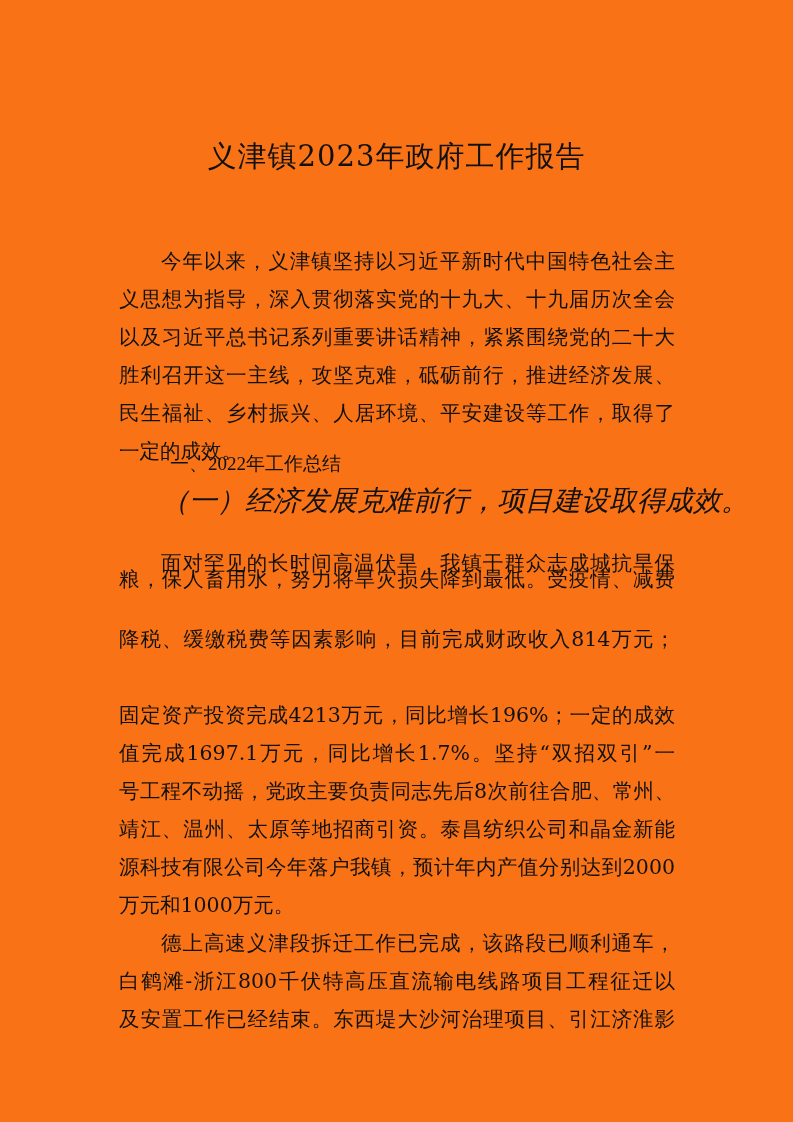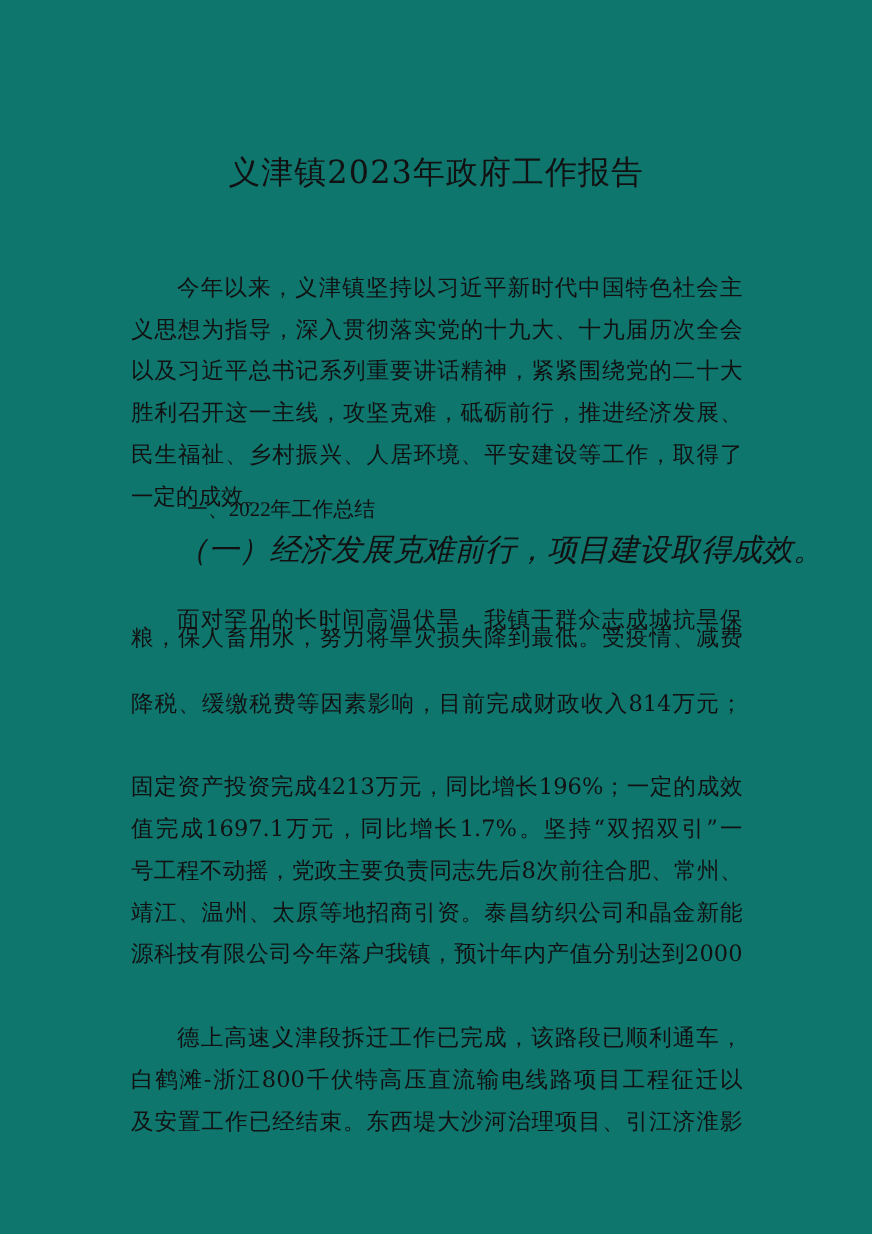--- a/index.html
+++ b/index.html
@@ -1,17 +1,17 @@
 <!DOCTYPE html>
 <html><head>
   <meta charset="utf-8">
   <style>
     html, body { margin: 0; padding: 0; background: #ffffff; }
     body { width: 793px; height: 1122px; position: relative; overflow: hidden; }
-    .page { position: absolute; left: 0; top: 0; width: 793px; height: 1122px; background: #0f766e; }
+    .page { position: absolute; left: 0; top: 0; width: 793px; height: 1122px; background: #f97316; }
     .title {
       position: absolute; left: 0; top: 136px; width: 793px; text-align: center;
       font-family: "DejaVu Serif", "Liberation Serif", serif;
       font-size: 29px; color: #111; letter-spacing: 1px; line-height: 40px;
     }
     .line {
       position: absolute; left: 119px; width: 556px; height: 30px;
       font-family: "DejaVu Serif", "Liberation Serif", serif;
       font-size: 20.5px; color: #111; line-height: 30px; white-space: nowrap;
       text-align: justify; text-align-last: justify; margin-top: 24px;
@@ -46,17 +46,18 @@
   <div class="heading2" style="top:486px">（一）经济发展克难前行，项目建设取得成效。</div>
 
   <div class="line indent" style="top:524px">面对罕见的长时间高温伏旱，我镇干群众志成城抗旱保</div>
   <div class="line" style="top:540px">粮，保人畜用水，努力将旱灾损失降到最低。受疫情、减费</div>
   <div class="line" style="top:600px">降税、缓缴税费等因素影响，目前完成财政收入814万元；</div>
   <div class="line" style="top:676px">固定资产投资完成4213万元，同比增长196%；一定的成效</div>
   <div class="line" style="top:714px">值完成1697.1万元，同比增长1.7%。坚持“双招双引”一</div>
   <div class="line" style="top:752px">号工程不动摇，党政主要负责同志先后8次前往合肥、常州、</div>
   <div class="line" style="top:790px">靖江、温州、太原等地招商引资。泰昌纺织公司和晶金新能</div>
   <div class="line" style="top:828px">源科技有限公司今年落户我镇，预计年内产值分别达到2000</div>
+  <div class="line last" style="top:866px">万元和1000万元。</div>
 
   <div class="line indent" style="top:904px">德上高速义津段拆迁工作已完成，该路段已顺利通车，</div>
   <div class="line" style="top:942px">白鹤滩-浙江800千伏特高压直流输电线路项目工程征迁以</div>
   <div class="line" style="top:980px">及安置工作已经结束。东西堤大沙河治理项目、引江济淮影</div>
 </div>
 
 </body></html>

